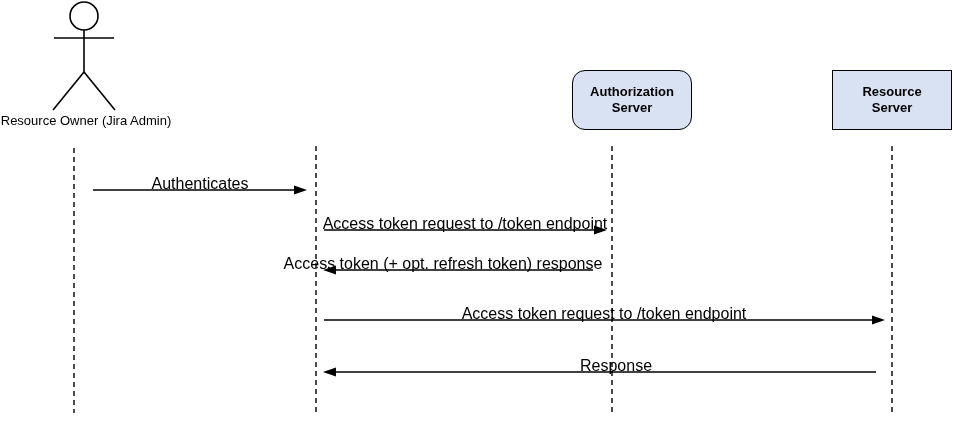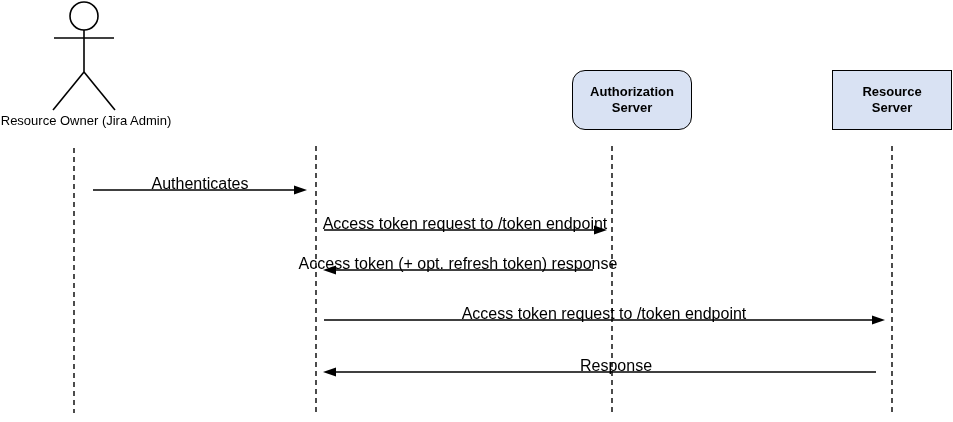--- a/index.html
+++ b/index.html
@@ -54,21 +54,21 @@
   }
   .msg-label {
     position: absolute;
     transform: translateX(-50%);
     font-size: 16px;
     white-space: nowrap;
     text-align: center;
   }
   #msg-label-0 { left: 200px; top: 175px; }
   #msg-label-1 { left: 465px; top: 215px; }
-  #msg-label-2 { left: 458px; top: 255px; text-align: right; }
+  #msg-label-2 { left: 443px; top: 255px; text-align: right; }
   #msg-label-3 { left: 604px; top: 305px; }
   #msg-label-4 { left: 616px; top: 357px; }
 </style>
 </head>
 <body>
 
 <div id="canvas">
 
   <svg id="shapes" viewBox="0 0 953 422" xmlns="http://www.w3.org/2000/svg">
 

